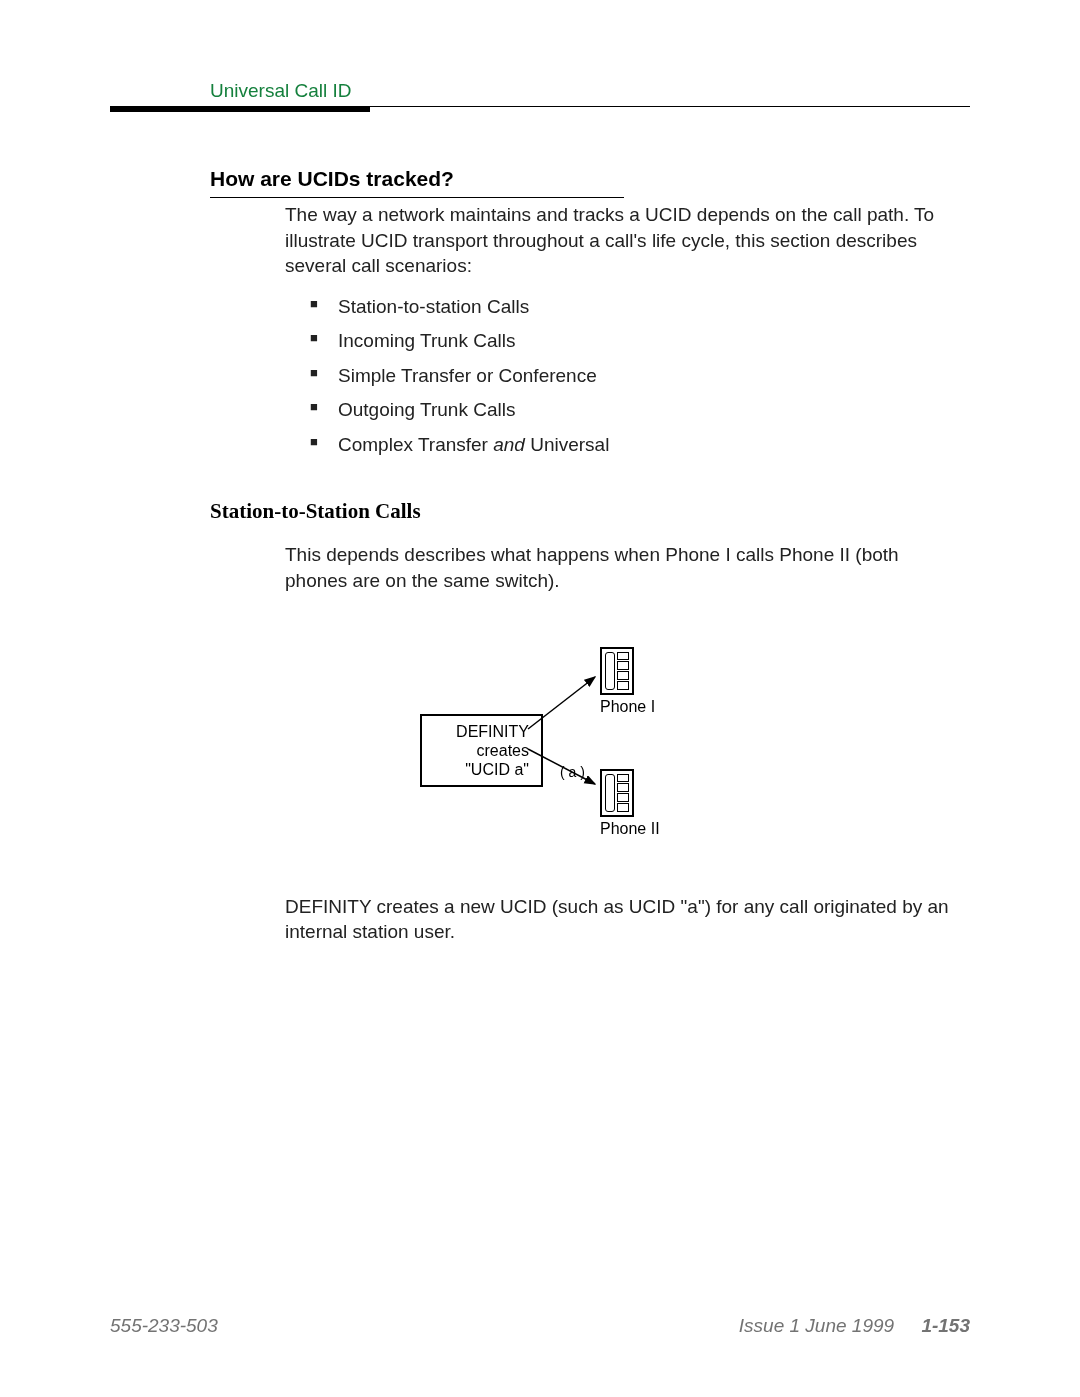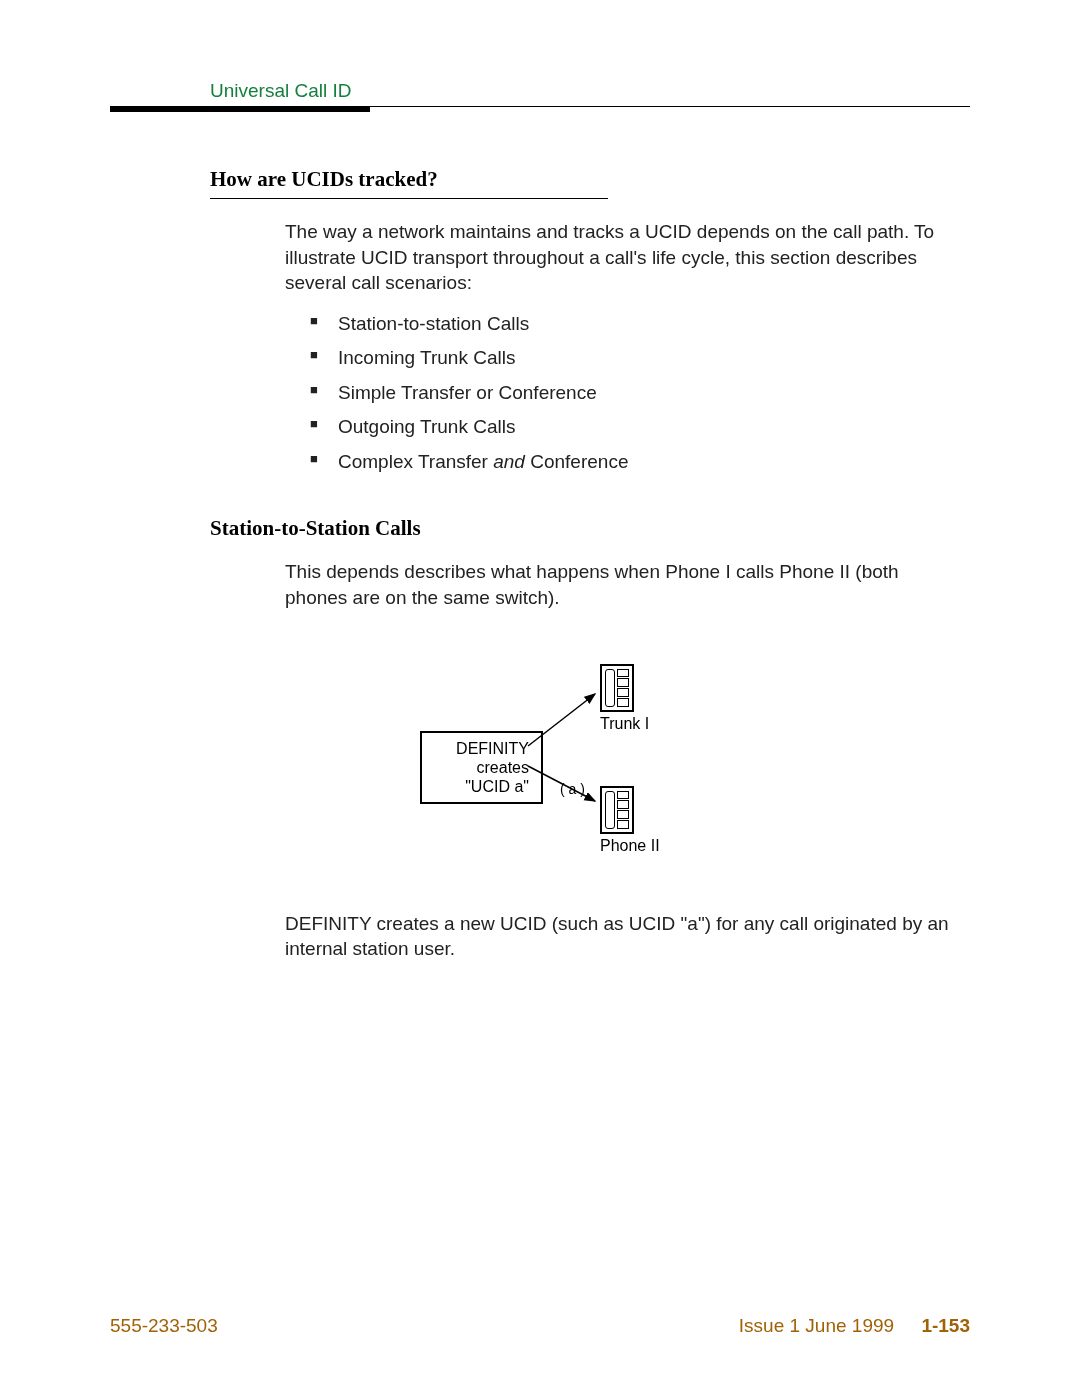--- a/index.html
+++ b/index.html
@@ -30,21 +30,21 @@
     margin-bottom: 4px;
   }
   .thick-bar {
     height: 5px;
     background: #000;
     margin-left: 0;
     width: 260px;
     margin-top: 0;
   }
   .section-heading {
-    font-family: Liberation Serif, serif;
+    font-family: Liberation Sans, sans-serif;
     font-weight: bold;
     font-size: 21px;
     margin-top: 55px;
     margin-left: 100px;
     border-bottom: 1px solid #000;
     display: inline-block;
     padding-bottom: 6px;
     padding-right: 170px;
   }
   .sub-heading {
@@ -54,21 +54,21 @@
     margin-top: 40px;
     margin-left: 100px;
     margin-bottom: 18px;
   }
   .body-text {
     font-size: 19px;
     line-height: 1.35;
     color: #222;
     margin-left: 175px;
     margin-right: 20px;
-    margin-top: 20px;
+    margin-top: 4px;
   }
   .bullet-list {
     list-style: none;
     padding: 0;
     margin: 14px 0 0 200px;
   }
   .bullet-list li {
     position: relative;
     padding-left: 28px;
     font-size: 19px;
@@ -90,21 +90,22 @@
     justify-content: center;
   }
   .footer {
     position: absolute;
     bottom: 60px;
     left: 110px;
     right: 110px;
     display: flex;
     justify-content: space-between;
     font-size: 19px;
-    color: #a16207;
+    color: #737373;
+    font-style: italic;
   }
   .footer .right {
     display: inline-block;
   }
   .footer .pageno {
     font-weight: bold;
     margin-left: 22px;
   }
   
   .phone-box {
@@ -158,21 +159,21 @@
   <div class="section-heading">How are UCIDs tracked?</div>
 
   <div class="body-text">The way a network maintains and tracks a UCID depends on the call path. To illustrate UCID transport throughout a call's life cycle, this section describes several call scenarios:</div>
 
   <ul class="bullet-list">
     <li><span>Station-to-station Calls</span></li>
     <li><span>Incoming Trunk Calls</span></li>
     <li><span>Simple Transfer or Conference</span></li>
     <li><span>Outgoing Trunk Calls</span></li>
     <li>
-      <span>Complex Transfer </span><span class="italic">and</span><span> Conference</span>
+      <span>Complex Transfer </span><span class="italic">and</span><span> Universal</span>
     </li>
   </ul>
 
   <div class="sub-heading">Station-to-Station Calls</div>
 
   <div class="body-text" style="margin-top:0">This depends describes what happens when Phone I calls Phone II (both phones are on the same switch).</div>
 
   <div class="figure">
     <svg width="260" height="220">
 
@@ -198,21 +199,21 @@
       <div style="position:absolute; left:190px; top:18px;">
         <div class="phone-box">
           <div class="phone-handset"></div>
           <div class="phone-keys">
             <div class="phone-row"></div>
               <div class="phone-row"></div>
               <div class="phone-row"></div>
               <div class="phone-row"></div>
           </div>
         </div>
-        <div class="fig-label">Trunk I</div>
+        <div class="fig-label">Phone I</div>
       </div>
 
       <div style="position:absolute; left:190px; top:140px;">
         <div class="phone-box">
           <div class="phone-handset"></div>
           <div class="phone-keys">
             <div class="phone-row"></div>
               <div class="phone-row"></div>
               <div class="phone-row"></div>
               <div class="phone-row"></div>

